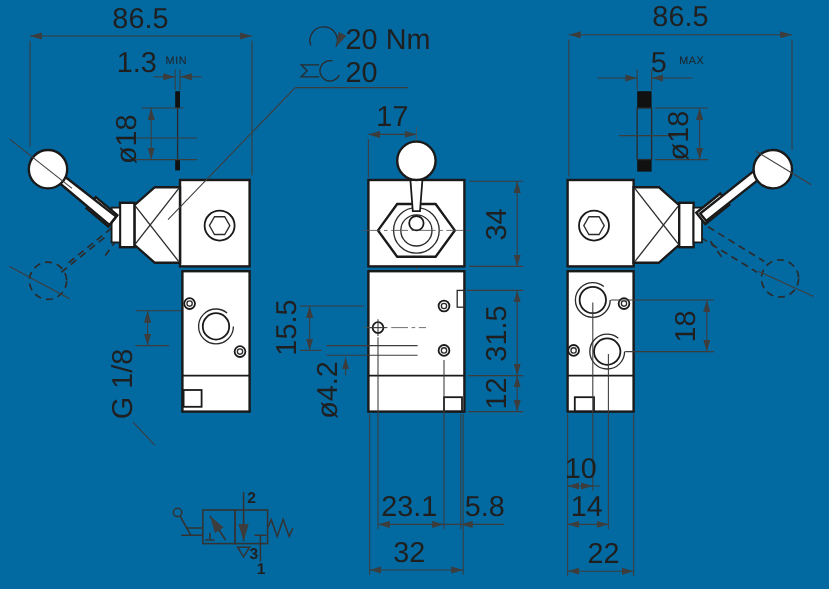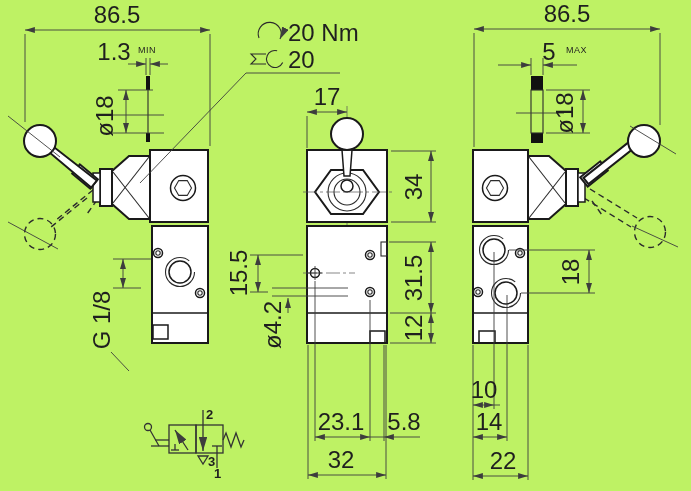--- a/index.html
+++ b/index.html
@@ -1,16 +1,16 @@
 <!DOCTYPE html>
 <html><head>
 <meta charset="utf-8">
 <style>
   html,body{margin:0;padding:0;background:#efefef;}
-  .page{width:691px;height:491px;background:#bef264;position:relative;overflow:hidden;}
+  .page{width:691px;height:491px;background:#0369a1;position:relative;overflow:hidden;}
   svg{display:block;}
   .ol  {stroke:#1a1a1a;stroke-width:2;fill:#ffffff;}
   .ol2 {stroke:#1a1a1a;stroke-width:1.5;fill:none;}
   .olf {stroke:#1a1a1a;stroke-width:1.5;fill:#ffffff;}
   .thin{stroke:#2b2b2b;stroke-width:1.1;fill:none;}
   .dash{stroke:#2b2b2b;stroke-width:1.4;fill:none;stroke-dasharray:6 4;}
   .dim {stroke:#3d3d3d;stroke-width:0.9;fill:none;}
   .cl  {stroke:#555;stroke-width:0.7;fill:none;stroke-dasharray:14 3 3 3;}
   .blk {fill:#111;stroke:none;}
   .sym {stroke:#333;stroke-width:1.3;fill:none;}

